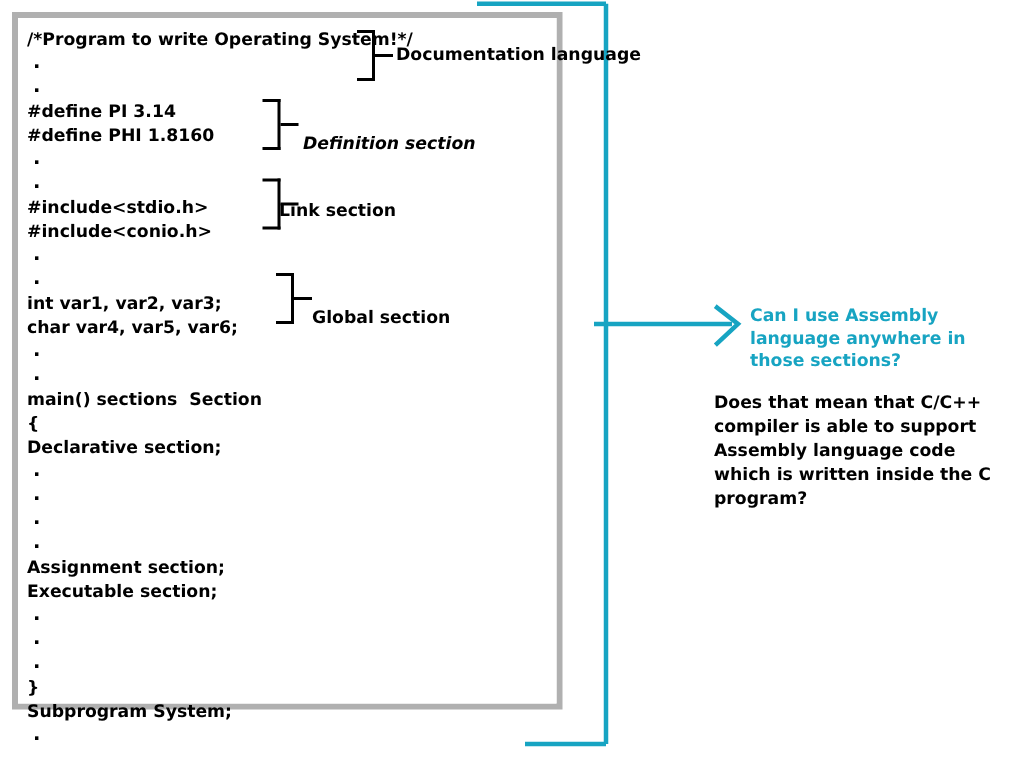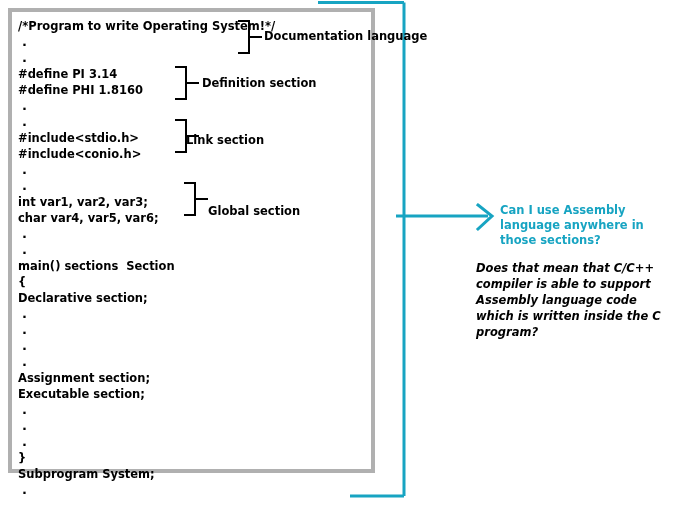--- a/index.html
+++ b/index.html
@@ -92,21 +92,20 @@
   }
   .callout-black {
     position: absolute;
     left: 476px;
     top: 260px;
     width: 195px;
     font-size: 11.5px;
     font-weight: bold;
     line-height: 16px;
     color: #000000;
-    font-style: italic;
   }
 </style>
 </head>
 <body>
 
 <svg id="teal-frame" width="679" height="505" viewBox="0 0 679 505">
 
   <line x1="318" y1="2.5" x2="404" y2="2.5" stroke="#17a4c2" stroke-width="3"></line>
 
   <line x1="404" y1="2.5" x2="404" y2="496" stroke="#17a4c2" stroke-width="3"></line>
@@ -154,21 +153,21 @@
     <div class="code-line">Subprogram System;</div>
     <div class="code-line dot">.</div>
   </div>
 
 <div class="bracket" style="left:238px; top:20px; width:12px; height:34px;"></div>
 <div class="bracket-tick" style="left:250px; top:36px;"></div>
 <div class="bracket-label" style="left:264px; top:30px;">Documentation language</div>
 
 <div class="bracket" style="left:175px; top:66px; width:12px; height:34px;"></div>
 <div class="bracket-tick" style="left:187px; top:82px;"></div>
-<div class="bracket-label" style="left:202px; top:77px;">Definition section</div>
+<div class="bracket-label" style="left:202px; top:89px;font-style:italic;">Definition section</div>
 
 <div class="bracket" style="left:175px; top:119px; width:12px; height:34px;"></div>
 <div class="bracket-tick" style="left:187px; top:135px;"></div>
 <div class="bracket-label" style="left:186px; top:134px;">Link section</div>
 
 <div class="bracket" style="left:184px; top:182px; width:12px; height:34px;"></div>
 <div class="bracket-tick" style="left:196px; top:198px;"></div>
 <div class="bracket-label" style="left:208px; top:193px;margin-top:12px;">Global section</div>
 
 <div class="callout-teal">Can I use Assembly language anywhere in those sections?</div>

